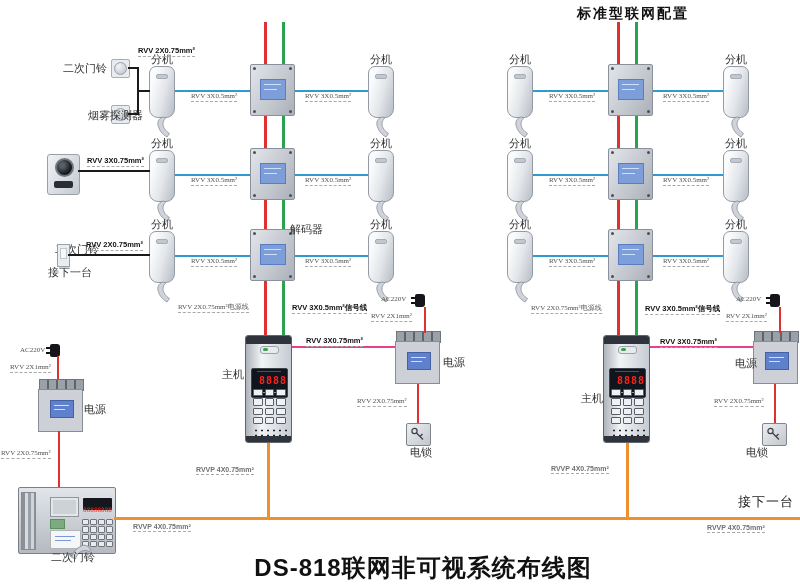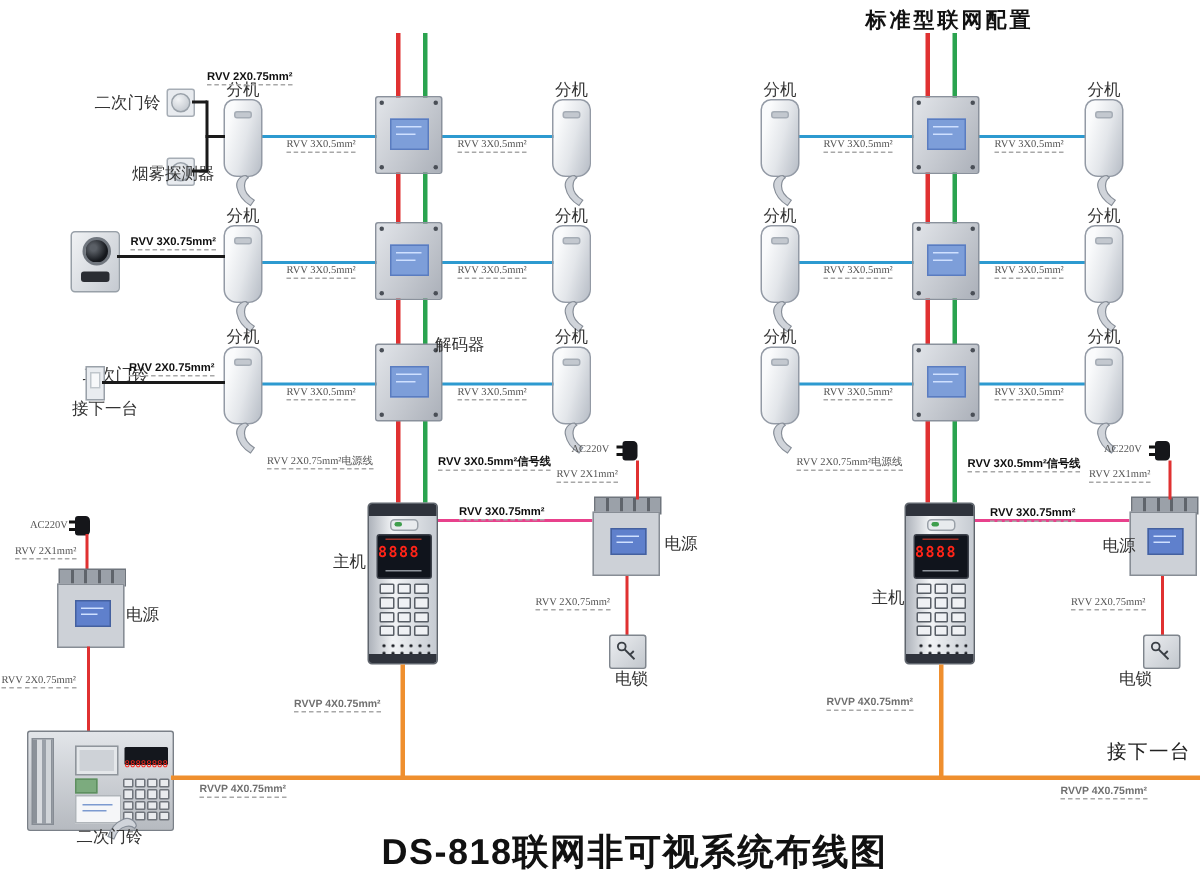--- a/index.html
+++ b/index.html
@@ -37,22 +37,22 @@
   
   .host{position:absolute;width:47px;height:108px;border:1px solid #5f656d;border-radius:3px;
         background:linear-gradient(90deg,#aeb3bb,#f2f4f6 35%,#c6cbd2);box-sizing:border-box}
   .host-cap{position:absolute;left:0;width:45px;height:8px;background:#2f333c}
   .host-cap.t{top:0;border-radius:2px 2px 0 0}
   .host-cap.b{bottom:0;height:6px;border-radius:0 0 2px 2px}
   .host-logo{position:absolute;left:14px;top:10px;width:17px;height:6px;border-radius:3px;
              background:#e8ebee;border:1px solid #9aa1a9}
   .host-logo:before{content:"";position:absolute;left:2px;top:1px;width:5px;height:2.5px;
                     border-radius:2px;background:#3f9e4d}
-  .host-display{position:absolute;left:5px;top:20px;width:35px;height:28px;background:#10141c;
-                border:1px solid #3c414a;border-radius:2px;text-align:left}
+  .host-display{position:absolute;left:5px;top:32px;width:35px;height:28px;background:#10141c;
+                border:1px solid #3c414a;border-radius:2px;text-align:right}
   .host-display .seg{display:block;margin-top:6px;font-family:"DejaVu Sans Mono",monospace;
                      font-size:10px;font-weight:bold;color:#ff2418;letter-spacing:1px}
   .host-display:before{content:"";position:absolute;left:5px;top:2px;width:24px;height:1px;background:#a03026}
   .host-display:after{content:"";position:absolute;left:5px;bottom:4px;width:24px;height:1px;background:#8d939b}
   .host-keypad{position:absolute;left:7px;top:53px;width:33px;height:35px;display:grid;
                grid-template-columns:repeat(3,1fr);grid-template-rows:repeat(4,1fr);gap:2px}
   .host-keypad i{background:#eff1f4;border:1px solid #585e66;border-radius:1px}
   .host-grille{position:absolute;left:6px;top:91px;width:35px;height:11px;
                background-image:radial-gradient(#1d2026 1px,transparent 1.4px);
                background-size:6px 5px;background-position:1px 1px}

